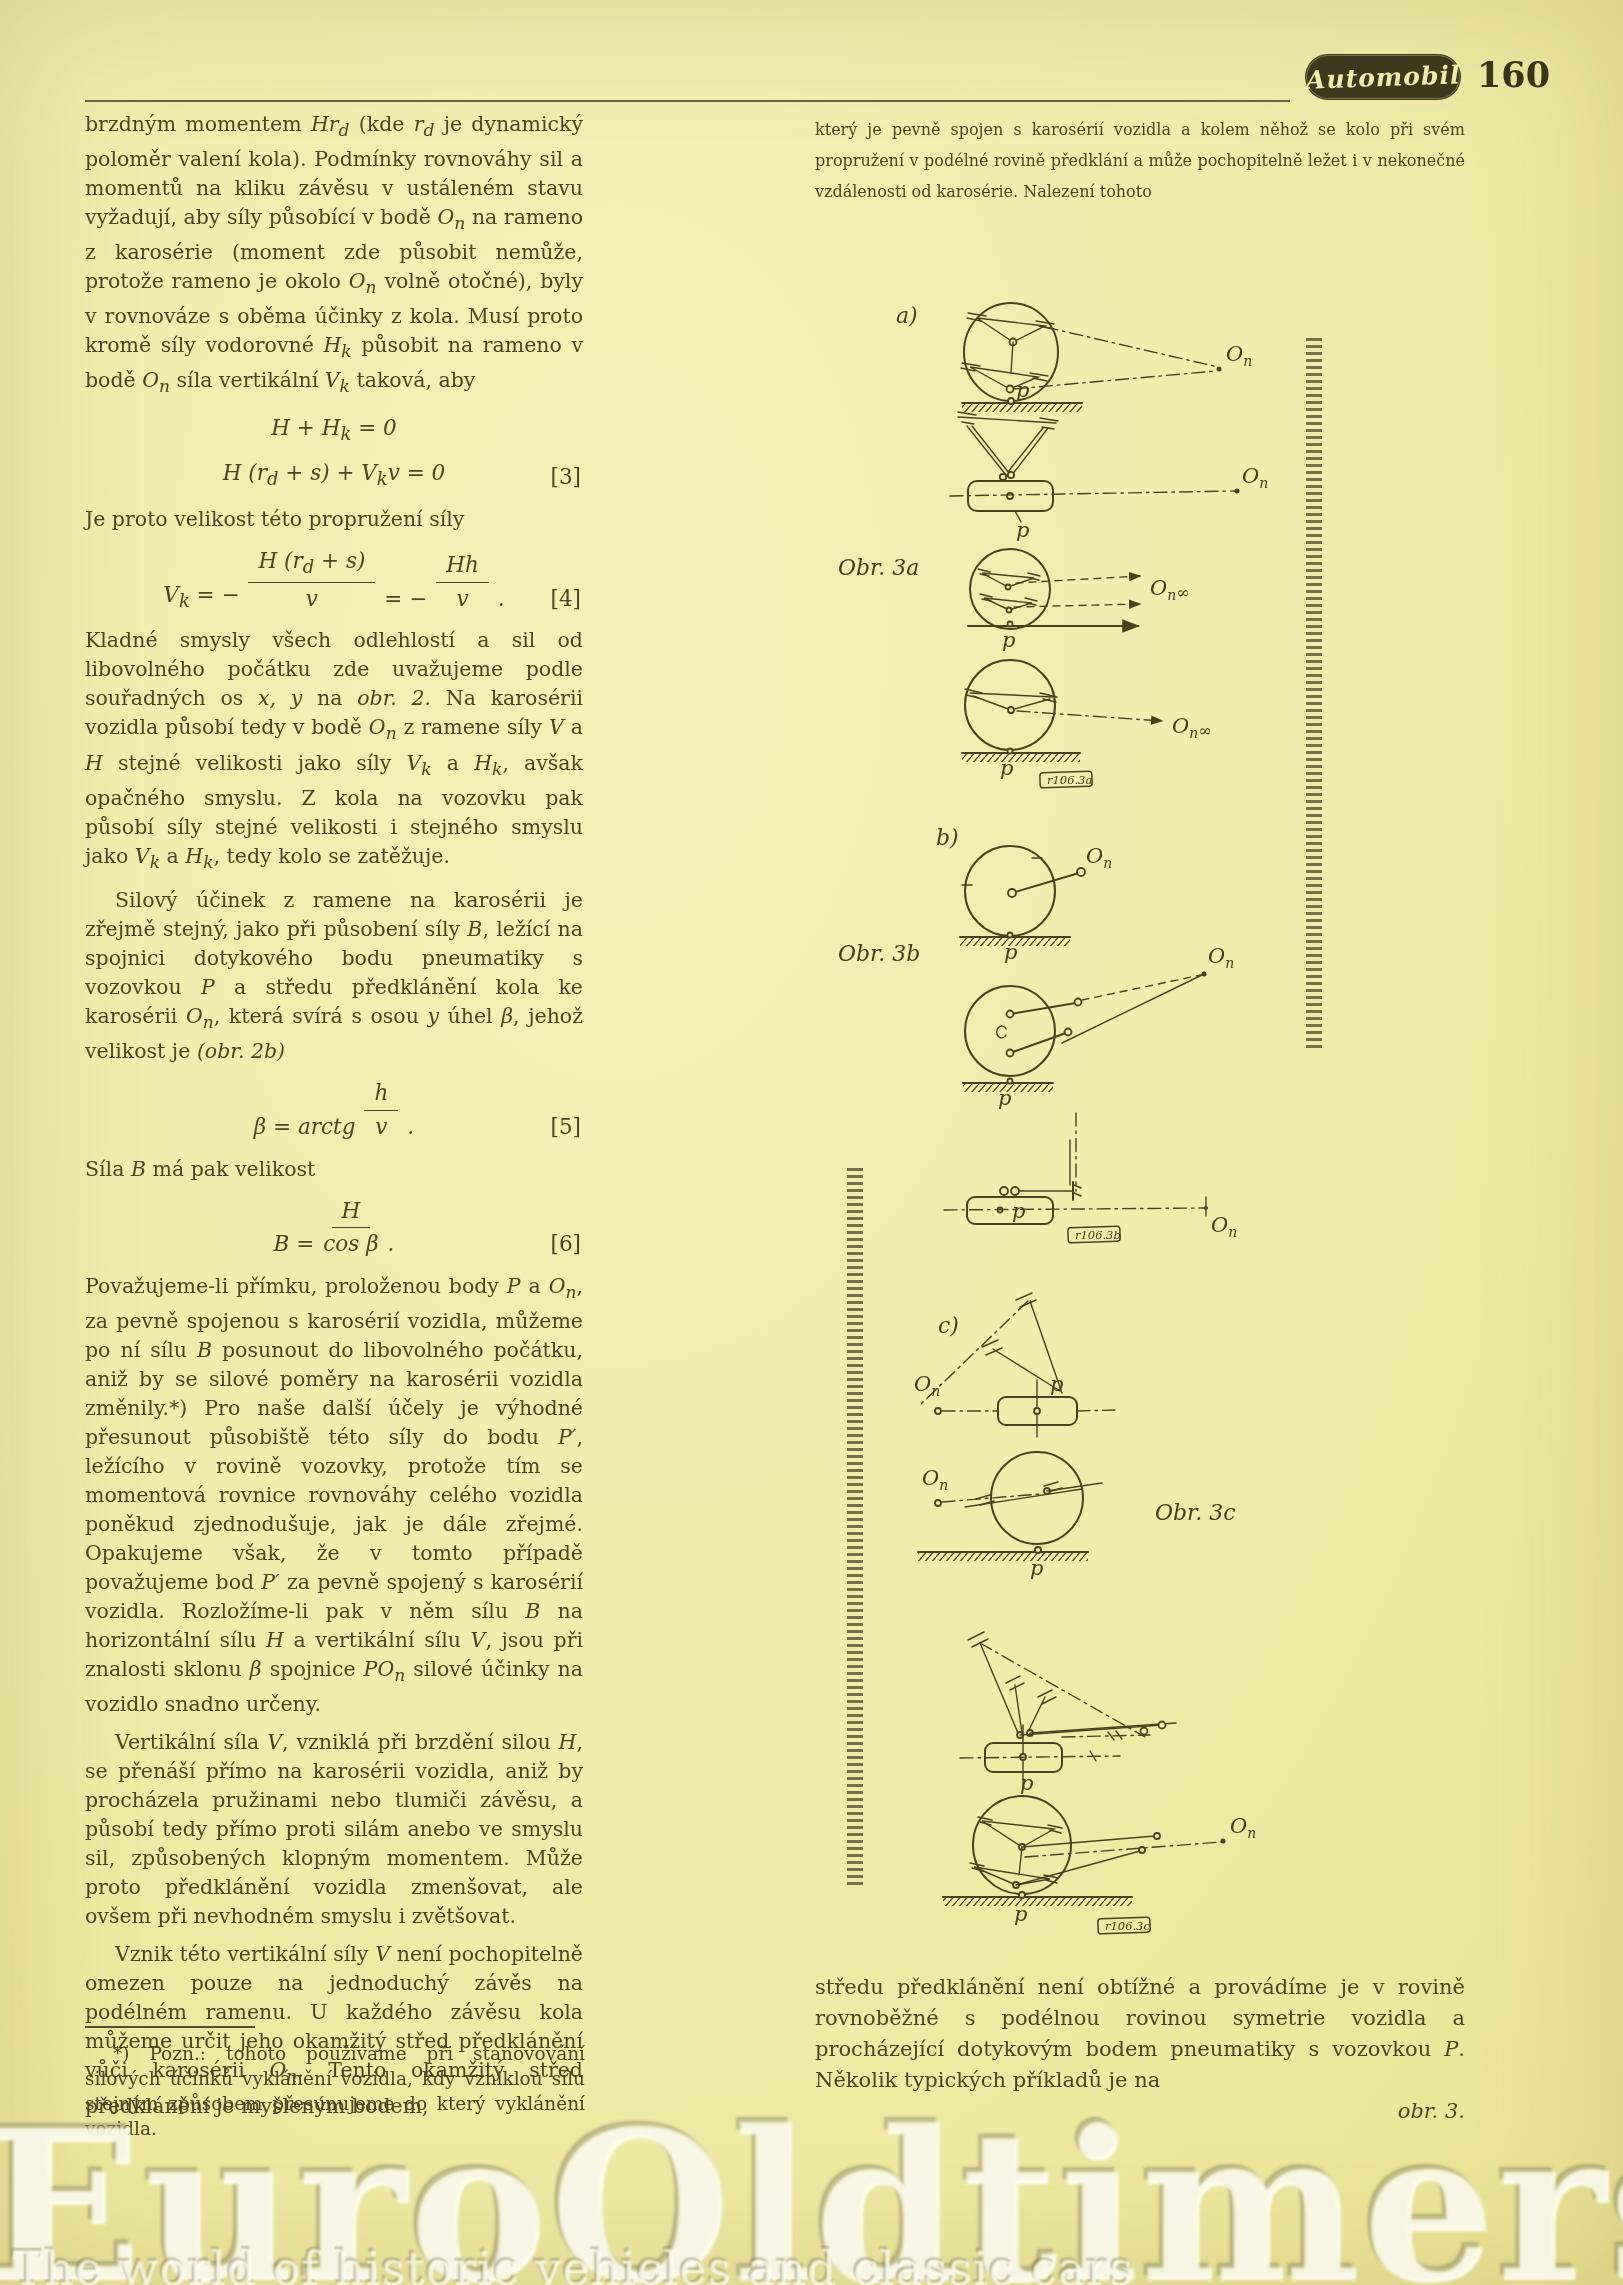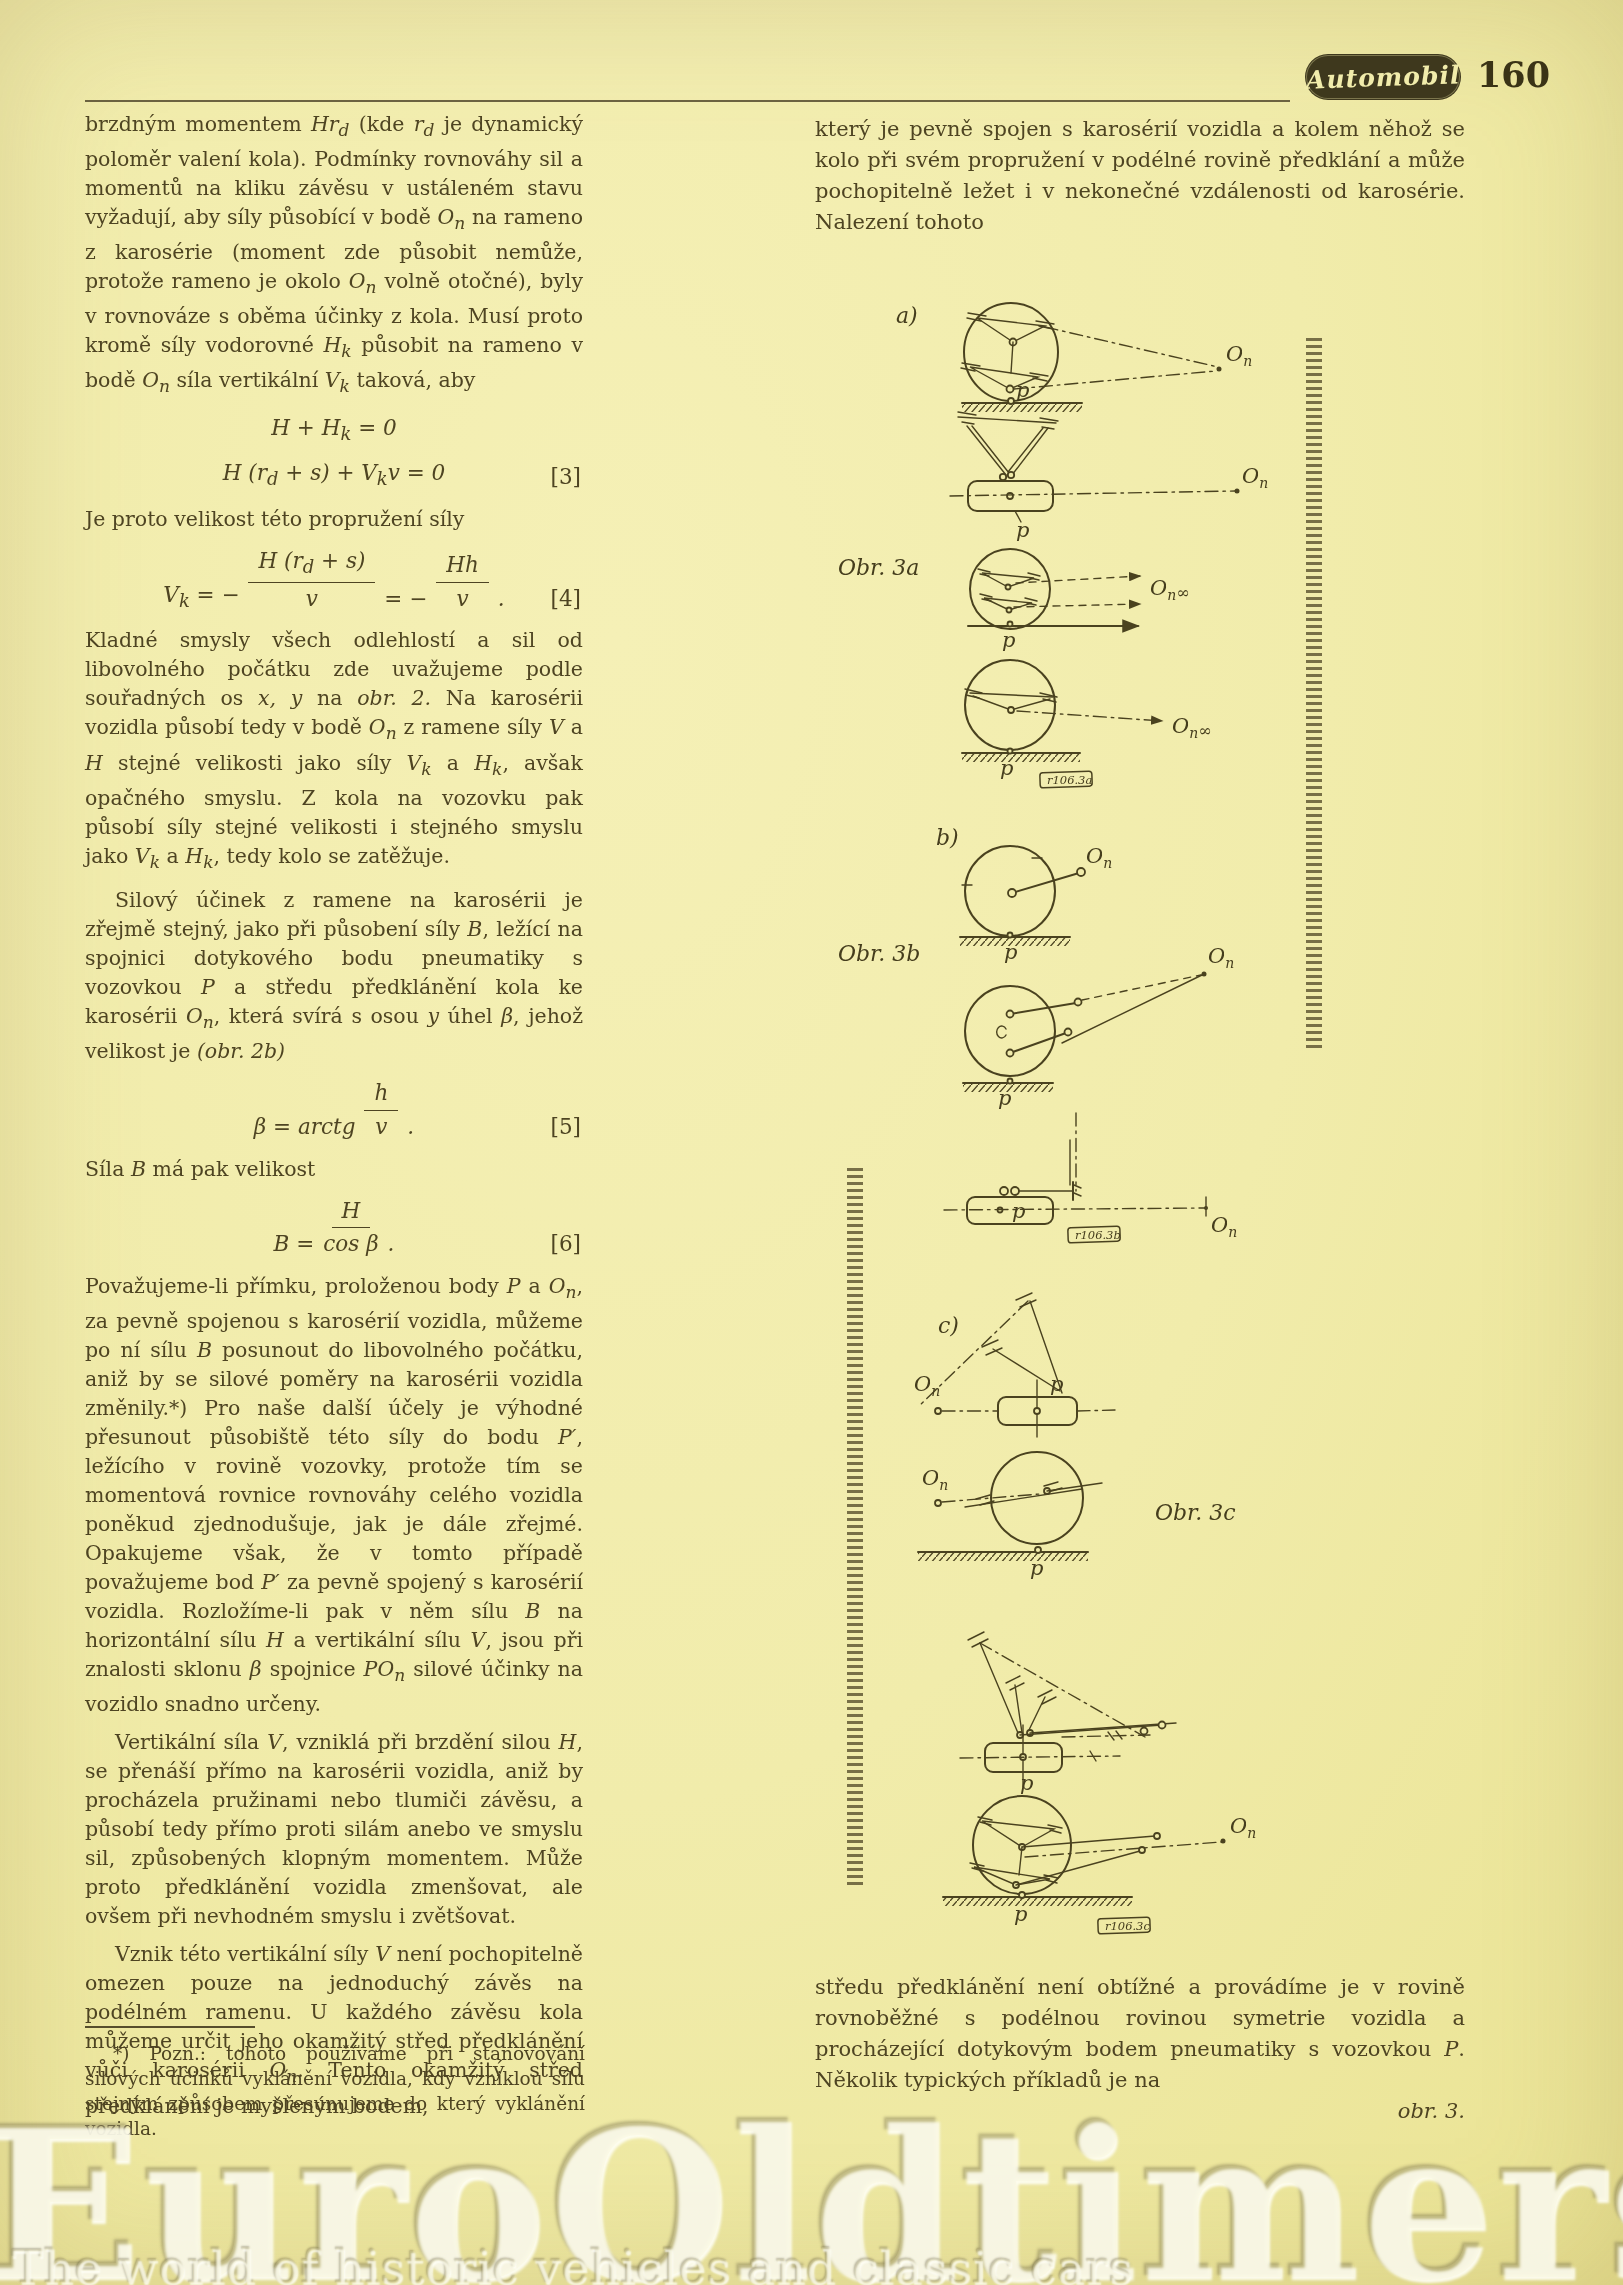--- a/index.html
+++ b/index.html
@@ -18,21 +18,21 @@
   .logo span { color:#f1ecab; font-style:italic; font-weight:bold; font-size:25px;
                transform:rotate(-2deg); letter-spacing:1px; }
   .pagenum { position:absolute; left:1477px; top:54px; font-size:35px; font-weight:bold; color:#3a3316; }
 
   
   .col-left { position:absolute; left:85px; top:110px; width:498px;
               font-size:20.5px; line-height:29px; text-align:justify; }
   .col-left p { margin:0 0 9px 0; }
   .indent { text-indent:30px; }
   .col-right-top { position:absolute; left:815px; top:114px; width:650px;
-                   font-size:21px; line-height:31px; text-align:justify; }
+                   font-size:16px; line-height:31px; text-align:justify; }
   .col-right-bottom { position:absolute; left:815px; top:1972px; width:650px;
                       font-size:21px; line-height:31px; text-align:justify; }
   .col-right-bottom .lastline { font-style:italic; text-align:right; }
 
   
   .eqrow { position:relative; display:flex; justify-content:center; align-items:flex-end;
            margin:14px 0; font-style:italic; font-size:21.5px; line-height:1.25; text-align:left; text-indent:0; }
   .eqnum { position:absolute; right:2px; font-style:normal; }
   .frac { display:inline-flex; flex-direction:column; align-items:center; margin:0 9px; }
   .frac .fn { padding:0 10px 3px; border-bottom:1.7px solid #4e4422; }

